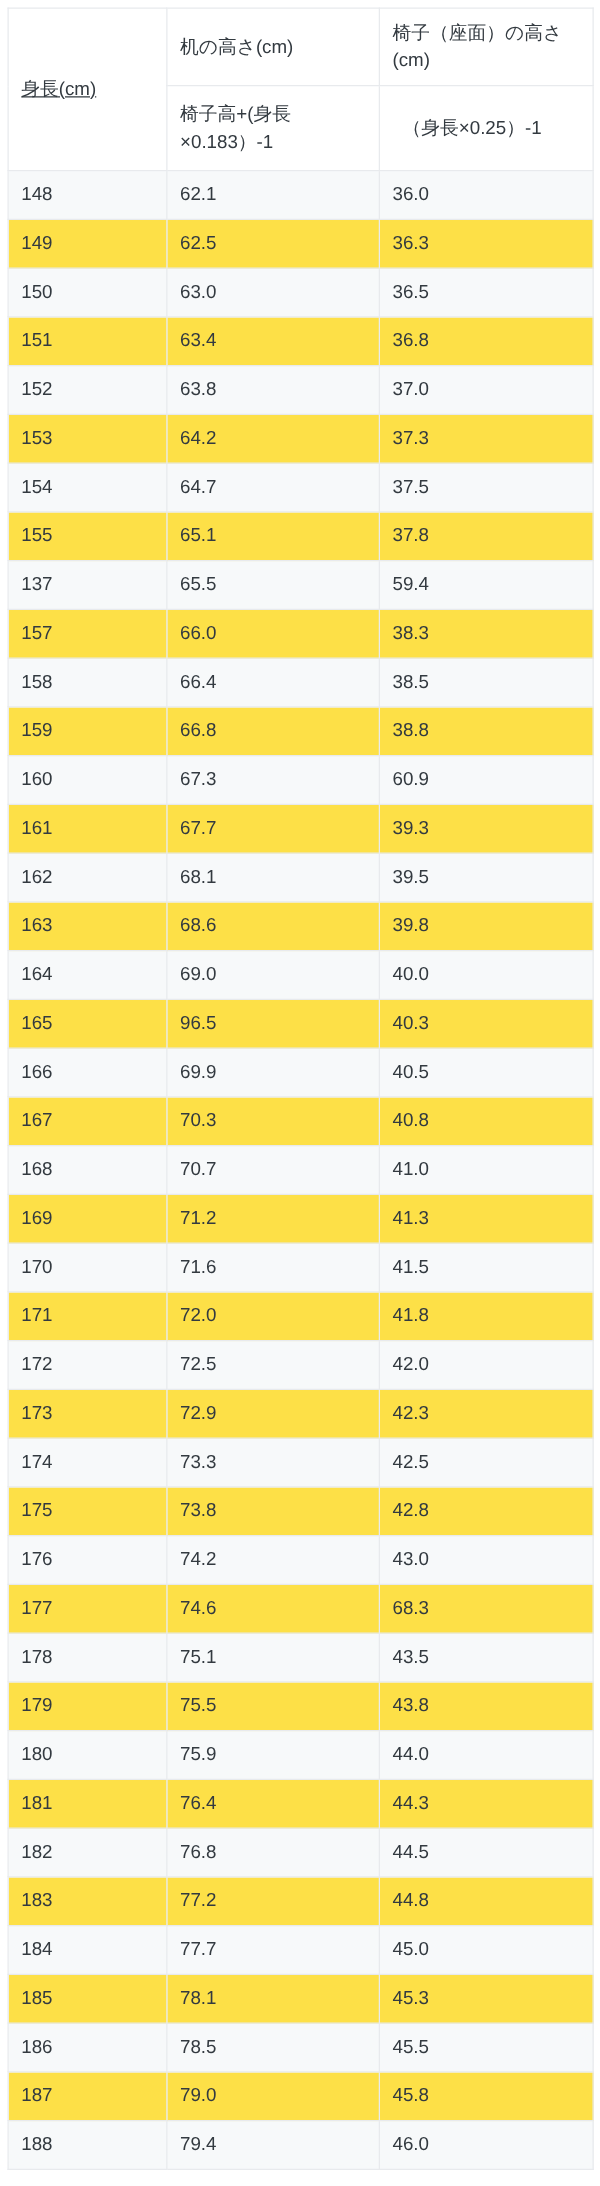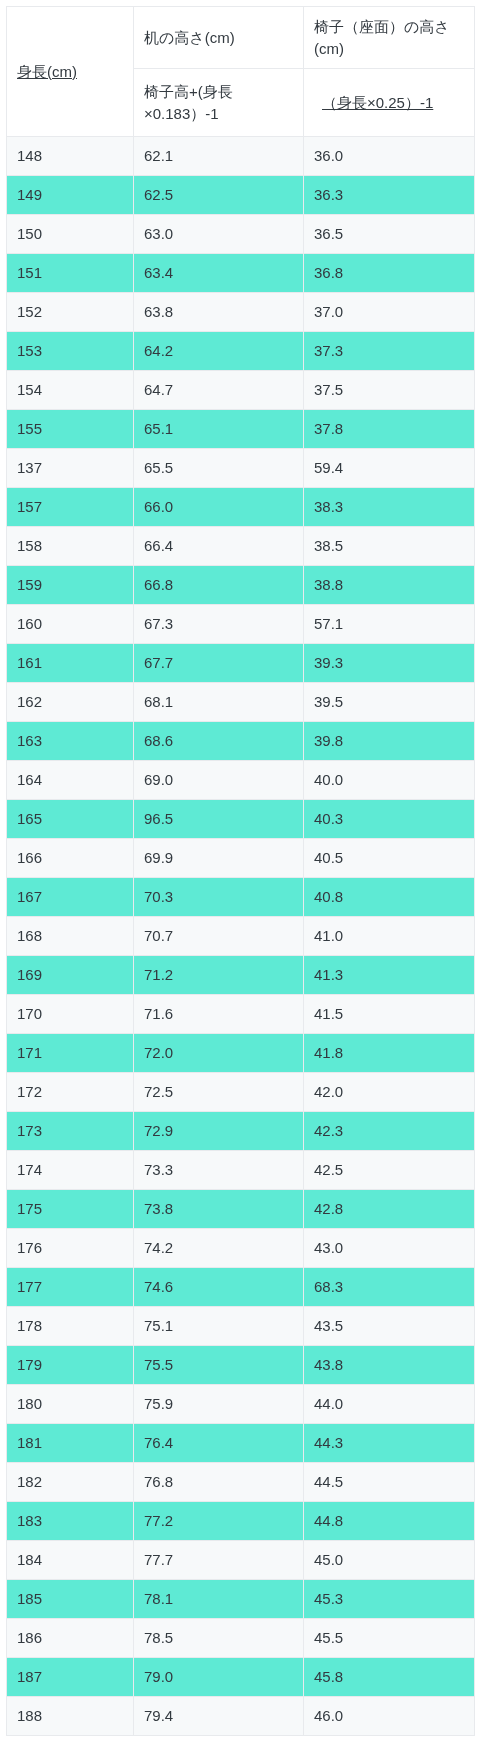--- a/index.html
+++ b/index.html
@@ -56,33 +56,32 @@
     text-decoration: underline;
   }
   th.head-label {
     height: 62px;
   }
   th.head-formula {
     height: 68px;
   }
   th.head-formula.indented {
     padding-left: 18px;
-    text-decoration: underline;
   }
 
   
   tbody td {
     height: 39px;
     font-size: 15px;
   }
   tbody tr.stripe td {
     background: #f7f9fa;
   }
   tbody tr.plain td {
-    background: #5eead4;
+    background: #fde047;
   }
 </style>
 </head>
 <body>
 
 <div id="table-wrap">
   <table class="height-table">
     <colgroup>
       <col class="c1">
       <col class="c2">
@@ -156,21 +155,21 @@
           <td>38.5</td>
         </tr>
         <tr class="plain">
           <td>159</td>
           <td>66.8</td>
           <td>38.8</td>
         </tr>
         <tr class="stripe">
           <td>160</td>
           <td>67.3</td>
-          <td>57.1</td>
+          <td>60.9</td>
         </tr>
         <tr class="plain">
           <td>161</td>
           <td>67.7</td>
           <td>39.3</td>
         </tr>
         <tr class="stripe">
           <td>162</td>
           <td>68.1</td>
           <td>39.5</td>

